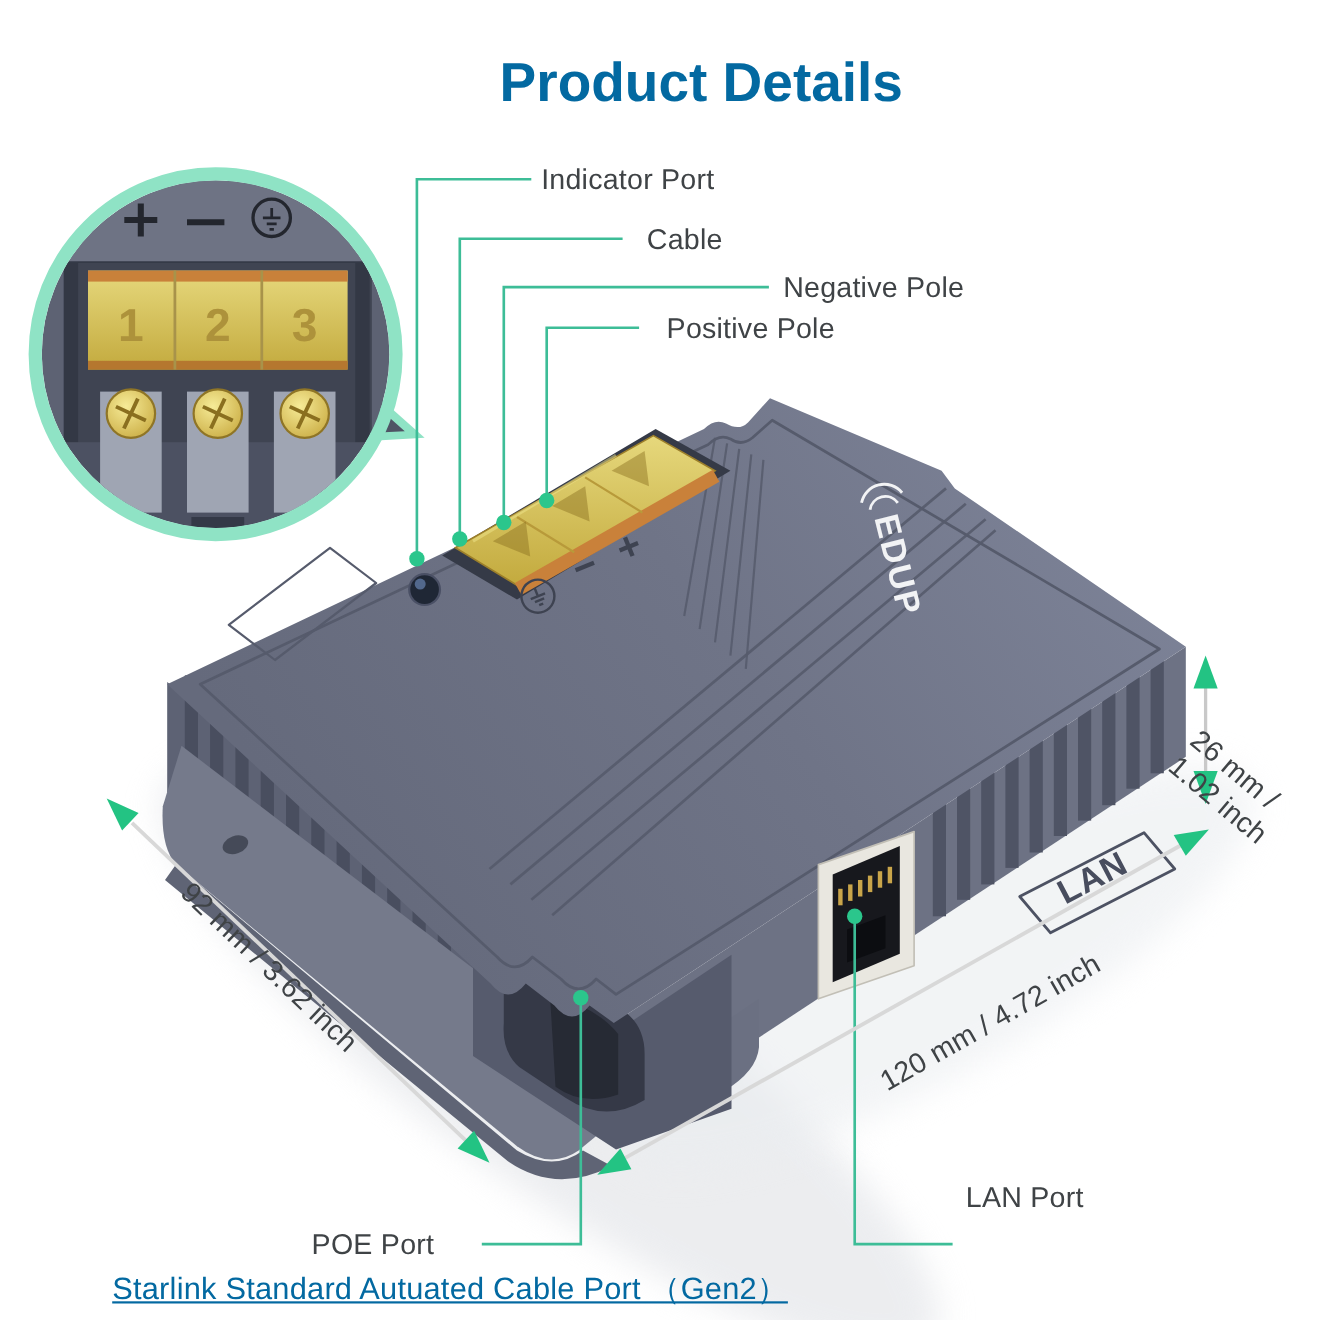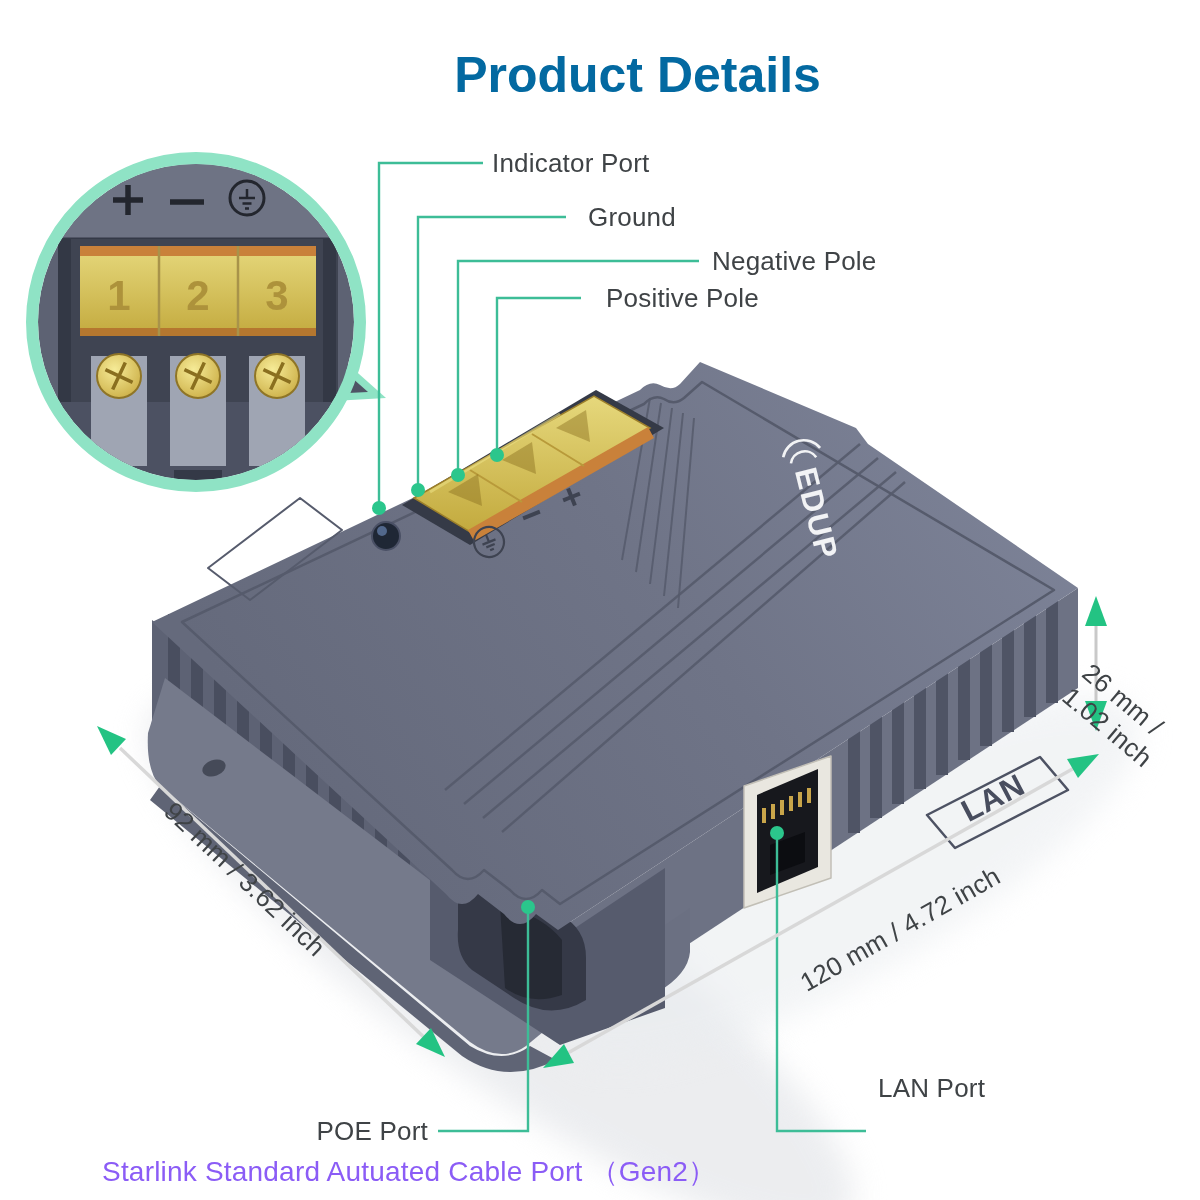--- a/index.html
+++ b/index.html
@@ -7,23 +7,23 @@
          font-family:"Liberation Sans",sans-serif;}
   svg{position:absolute;left:0;top:0;}
   .lbl{position:absolute;color:#3f4346;font-size:26px;line-height:30px;white-space:nowrap;
        letter-spacing:.2px;}
   .title{position:absolute;top:46px;left:75px;width:1125px;text-align:center;
          font-size:50px;line-height:58px;font-weight:bold;color:#0369a1;}
   .lbl-indicator{left:492px;top:148px;}
   .lbl-ground{left:588px;top:202px;}
   .lbl-negative{left:712px;top:246px;text-align:right;}
   .lbl-positive{left:606px;top:283px;text-align:center;}
-  .lbl-poe{left:250px;top:1116px;width:178px;text-align:right;}
+  .lbl-poe{left:250px;top:1116px;width:178px;text-align:center;}
   .lbl-lan{left:878px;top:1073px;}
-  .lbl-starlink{left:102px;top:1155px;font-size:28px;line-height:34px;color:#8b5cf6;}
+  .lbl-starlink{left:102px;top:1155px;font-size:28px;line-height:34px;color:#0369a1;text-decoration:underline;}
   .lbl-dim-92{left:100px;top:864px;width:290px;text-align:center;
               transform:rotate(43.5deg);transform-origin:center;}
   .lbl-dim-120{left:745px;top:914px;width:310px;text-align:center;
                transform:rotate(-29.5deg);transform-origin:center;}
   .lbl-dim-26{left:1076px;top:650px;width:150px;text-align:left;font-size:26px;line-height:31px;
               transform:rotate(40deg);transform-origin:left center;}
 </style>
 </head>
 <body>
 
@@ -253,21 +253,21 @@
       <path d="M1099,754 L1078,778 L1067,759 Z"></path>
       <path d="M1096,596 L1085,626 L1107,626 Z"></path>
       <path d="M1096,731 L1085,701 L1107,701 Z"></path>
     </g>
   </g>
 </svg>
 
 <div class="title">Product Details</div>
 
 <div class="lbl lbl-indicator">Indicator Port</div>
-<div class="lbl lbl-ground">Ground</div>
+<div class="lbl lbl-ground">Cable</div>
 <div class="lbl lbl-negative">Negative Pole</div>
 <div class="lbl lbl-positive">Positive Pole</div>
 
 <div class="lbl lbl-dim-92">92 mm / 3.62 inch</div>
 <div class="lbl lbl-dim-120">120 mm / 4.72 inch</div>
 <div class="lbl lbl-dim-26">
   <div>26 mm /</div>
   <div>1.02 inch</div>
 </div>
 

